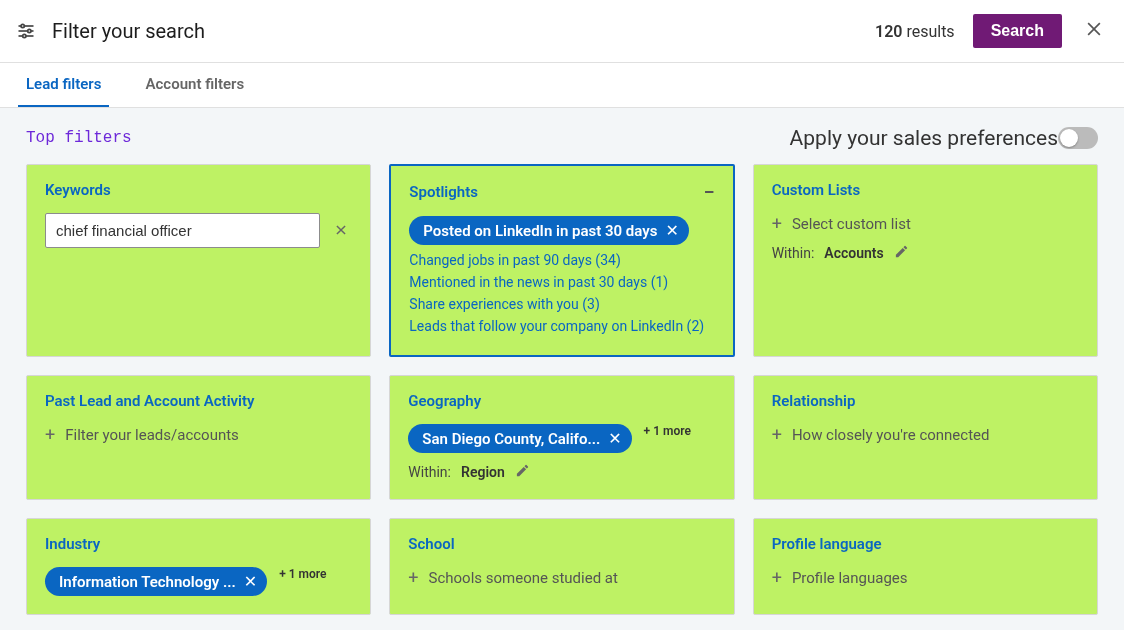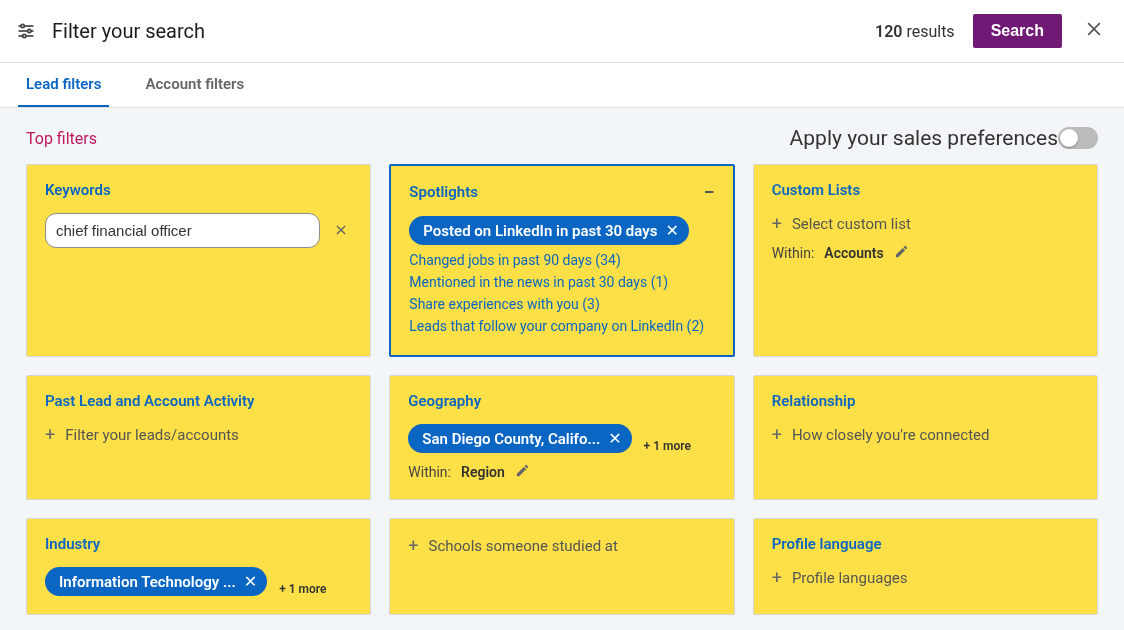--- a/index.html
+++ b/index.html
@@ -10,35 +10,35 @@
     .header-right { display: flex; align-items: center; gap: 18px; }
     .results-text { font-size: 16px; color: #333; }
     .results-text b { font-weight: 600; }
     .search-btn { background: #701a75; color: #fff; border: none; padding: 8px 18px; font-size: 16px; font-weight: 600; border-radius: 2px; cursor: pointer; }
     .close-x { font-size: 22px; color: #666; cursor: pointer; padding: 4px; }
     .tabs { display: flex; padding: 0 18px; border-bottom: 1px solid #e0e0e0; }
     .tab { padding: 12px 8px; margin-right: 28px; font-size: 15px; font-weight: 600; color: #666; cursor: pointer; border-bottom: 2px solid transparent; }
     .tab.active { color: #0a66c2; border-bottom-color: #0a66c2; }
     .body-area { background: #f3f6f8; padding: 18px 26px 40px; min-height: 540px; }
     .topbar { display: flex; justify-content: space-between; align-items: center; margin-bottom: 14px; }
-    .topbar-title { font-size: 16px; color: #be185d; }
+    .topbar-title { font-size: 16px; color: #6d28d9; font-family: Liberation Mono, monospace; }
     .prefs { display: flex; align-items: center; font-size: 21px; color: #333; text-align: right; }
     .toggle { width: 40px; height: 22px; background: #bbb; border-radius: 11px; position: relative; cursor: pointer; }
     .toggle-knob { width: 18px; height: 18px; background: #fff; border-radius: 50%; position: absolute; top: 2px; left: 2px; box-shadow: 0 1px 2px rgba(0,0,0,.3); }
     .grid { display: grid; grid-template-columns: repeat(3, 1fr); gap: 18px; }
-    .card { background: #fde047; border: 1px solid #d6d6d6; border-radius: 2px; padding: 16px 18px 18px; position: relative; }
+    .card { background: #bef264; border: 1px solid #d6d6d6; border-radius: 2px; padding: 16px 18px 18px; position: relative; }
     .card.highlight { border: 2px solid #0a66c2; }
     .card-title { font-size: 15px; font-weight: 600; color: #0a66c2; margin-bottom: 14px; display: flex; justify-content: space-between; align-items: center; }
     .collapse-icon { color: #555; font-size: 20px; line-height: 1; cursor: pointer; }
     .kw-row { display: flex; align-items: center; gap: 10px; }
-    .kw-input { flex: 1; padding: 8px 10px; border: 1px solid #8c8c8c; border-radius: 11px; font-size: 15px; color: #333; }
+    .kw-input { flex: 1; padding: 8px 10px; border: 1px solid #8c8c8c; border-radius: 2px; font-size: 15px; color: #333; }
     .clear-x { font-size: 18px; color: #666; cursor: pointer; padding: 0 4px; }
     .chip { display: inline-flex; align-items: center; background: #0a66c2; color: #fff; padding: 5px 10px 5px 14px; border-radius: 16px; font-size: 15px; font-weight: 600; gap: 6px; cursor: pointer; }
     .chip-x { font-size: 16px; font-weight: 400; cursor: pointer; padding-left:2px;}
-    .chip-row { display: flex; align-items: flex-end; gap: 12px; flex-wrap: wrap; margin-bottom:0;}
+    .chip-row { display: flex; align-items: flex-start; gap: 12px; flex-wrap: wrap; margin-bottom:0;}
     .more-link { color: #333; font-size: 12px; font-weight: 600; cursor: pointer; display: inline-flex; align-items: center; gap:4px;}
     .link-list { margin-top: 4px; }
     .link-item { color: #0a66c2; font-size: 14px; line-height: 22px; cursor: pointer; display: block; }
     .hint-row { display: flex; align-items: center; gap: 10px; color: #555; font-size: 15px; cursor: pointer; }
     .plus { font-size: 18px; color: #666; }
     .within-row { margin-top: 10px; display: flex; align-items: center; gap: 10px; font-size: 14px; color: #444; }
     .within-row b { font-weight: 600; color: #333; }
     .pencil { color: #666; cursor: pointer; }
     .filter-icon svg { display:block; }
   </style>
@@ -182,20 +182,21 @@
       <div class="chip-row">
         <span class="chip">
           <span>Information Technology ...</span>
           <span class="chip-x">✕</span>
         </span>
         <span class="more-link">+ 1 more</span>
       </div>
     </div>
 
     <div class="card">
+      <div class="card-title">School</div>
       <div class="hint-row">
         <span class="plus">+</span>
         <span>Schools someone studied at</span>
       </div>
     </div>
 
     <div class="card">
       <div class="card-title">Profile language</div>
       <div class="hint-row">
         <span class="plus">+</span>

